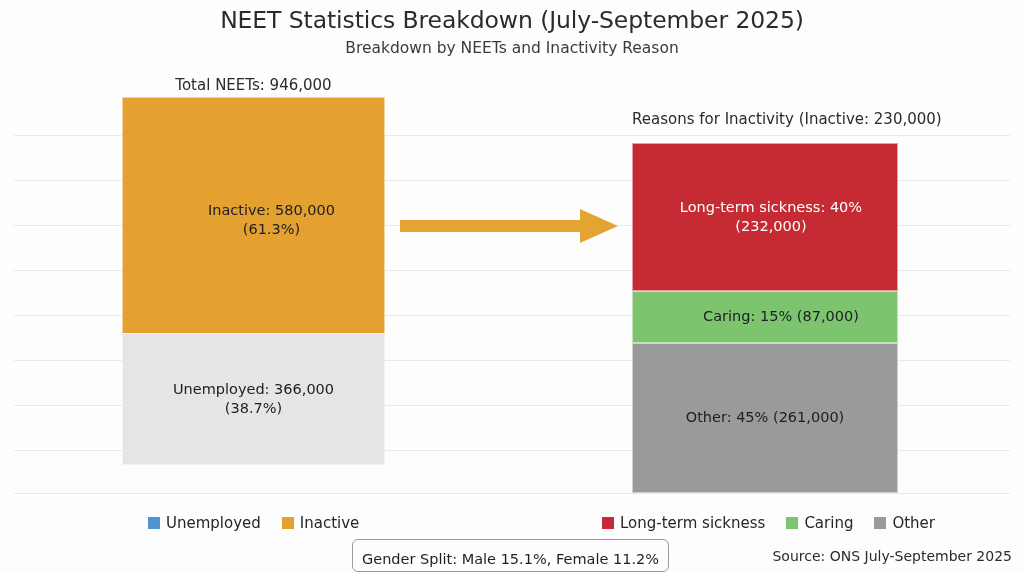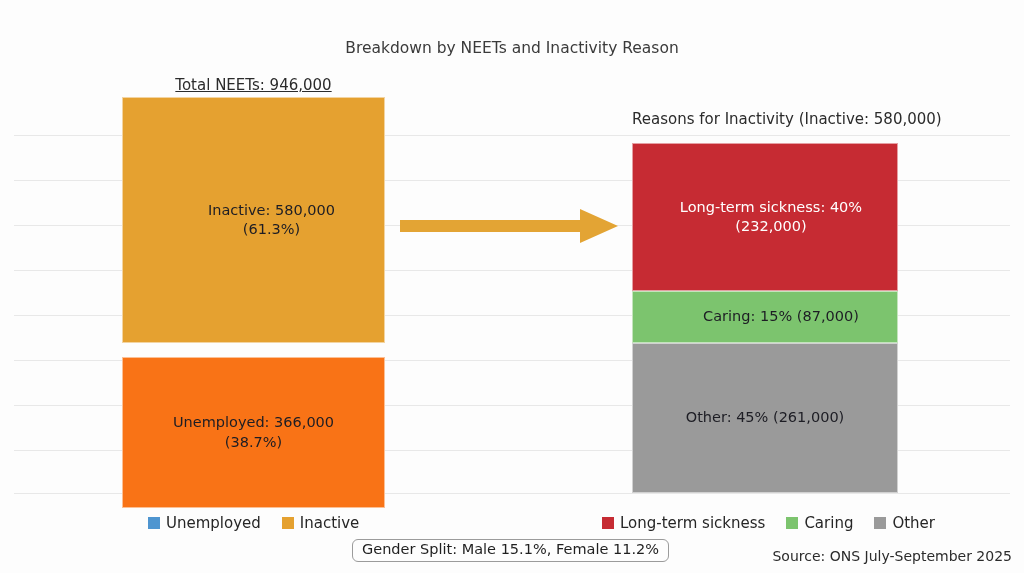--- a/index.html
+++ b/index.html
@@ -54,21 +54,20 @@
 
   
   #left-panel-title {
     position: absolute;
     left: 122px; top: 76px;
     width: 263px;
     text-align: center;
     font-size: 15px;
     color: #2b2b2b;
     white-space: nowrap;
-    text-decoration: underline;
   }
   #right-panel-title {
     position: absolute;
     left: 632px; top: 110px;
     width: 266px;
     text-align: center;
     font-size: 15px;
     color: #2b2b2b;
     white-space: nowrap;
   }
@@ -121,21 +120,21 @@
     display: inline-block;
     flex: 0 0 auto;
   }
   #legend-left  { left: 148px; top: 513px; }
   #legend-right { left: 602px; top: 513px; }
 
   
   #gender-split-box {
     position: absolute;
     left: 352px; top: 539px;
-    padding: 1px 9px 4px 9px;
+    padding: 11px 9px 4px 9px;
     border: 1px solid #9b9b9b;
     border-radius: 6px;
     background: #fdfdfd;
     font-size: 14.5px;
     color: #1f1f1f;
     white-space: nowrap;
   }
   #source-note {
     position: absolute;
     right: 12px; top: 548px;
@@ -152,35 +151,36 @@
   <div class="gridline" style="top:135px"></div>
   <div class="gridline" style="top:180px"></div>
   <div class="gridline" style="top:225px"></div>
   <div class="gridline" style="top:270px"></div>
   <div class="gridline" style="top:315px"></div>
   <div class="gridline" style="top:360px"></div>
   <div class="gridline" style="top:405px"></div>
   <div class="gridline" style="top:450px"></div>
   <div class="gridline" style="top:493px"></div>
 
+  <div id="chart-title">NEET Statistics Breakdown (July-September 2025)</div>
   <div id="chart-subtitle">Breakdown by NEETs and Inactivity Reason</div>
 
   <div id="left-panel-title">Total NEETs: 946,000</div>
 
   <div class="bar-segment seg-dark" style="left:122px; top:97px; width:263px; height:246px; background:#E5A130;padding-left:36px;">Inactive: 580,000
 (61.3%)</div>
 
-  <div class="bar-segment seg-dark" style="left:122px; top:357px; width:263px; height:151px; background:#f97316;">Unemployed: 366,000
+  <div class="bar-segment seg-dark" style="left:122px; top:333px; width:263px; height:132px; background:#e5e5e5;">Unemployed: 366,000
 (38.7%)</div>
 
   <svg id="flow-arrow" viewBox="0 0 222 42" preserveAspectRatio="none">
     <path d="M2,15 L182,15 L182,4 L220,21 L182,38 L182,27 L2,27 Z" fill="#E3A434"></path>
   </svg>
 
-  <div id="right-panel-title">Reasons for Inactivity (Inactive: 580,000)</div>
+  <div id="right-panel-title">Reasons for Inactivity (Inactive: 230,000)</div>
 
   <div class="bar-segment seg-light" style="left:632px; top:143px; width:266px; height:148px; background:#C62B33;">Long-term sickness: 40%
 (232,000)</div>
 
   <div class="bar-segment seg-dark" style="left:632px; top:291px; width:266px; height:52px; background:#7CC46E;padding-left:32px;">Caring: 15% (87,000)</div>
 
   <div class="bar-segment seg-dark" style="left:632px; top:343px; width:266px; height:150px; background:#9A9A9A;">Other: 45% (261,000)</div>
 
   <div class="legend" id="legend-left">
     <div class="legend-item">

